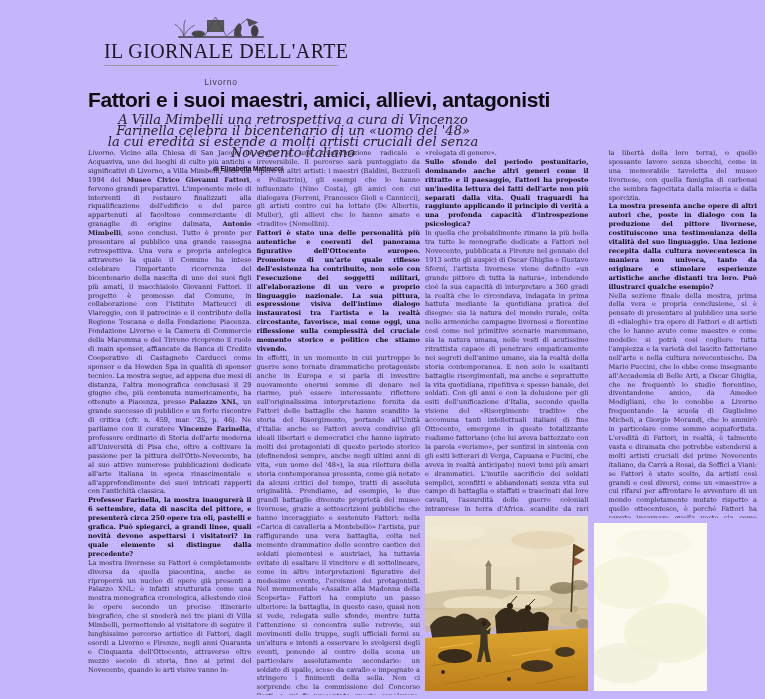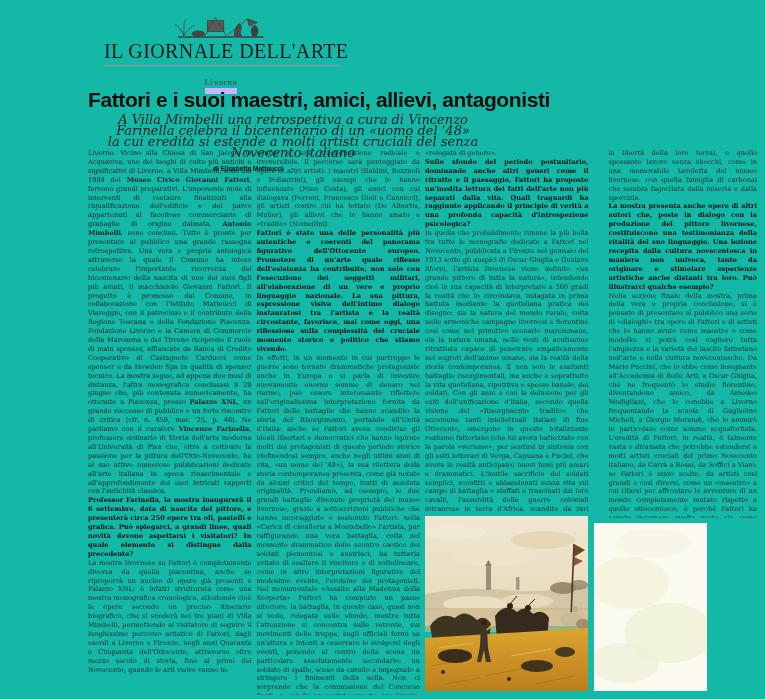--- a/index.html
+++ b/index.html
@@ -1,37 +1,37 @@
 <!DOCTYPE html>
 <html lang="it"><head>
 <meta charset="utf-8">
 <style>
   * { box-sizing: border-box; margin: 0; padding: 0; }
   html,body { background:#ffffff; }
   .page {
     position: relative;
     width: 765px; height: 699px;
-    background: #14b8a6;
+    background: #c4b5fd;
     overflow: hidden;
     font-family: "DejaVu Serif", serif;
     color: #1f1f1f;
   }
   
   .header { position: absolute; left: 88px; top: 11px; width: 410px; }
   .mast-block { width: 234px; margin-left: 16px; text-align: center; }
   .logo-wrap { height: 30px; display: flex; justify-content: center; align-items: flex-end; }
   .mast-title {
     font-family: "Liberation Serif", serif;
     font-size: 20px; line-height: 21px; letter-spacing: .4px;
     color: #1a1a1a; white-space: nowrap;
     padding-bottom: 3px; border-bottom: 1px solid #9a9a9a;
   }
   .kicker-row { margin-top: 4px; }
   .kicker {
-    font-family: Liberation Serif, serif;
+    font-family: Liberation Sans, sans-serif;
     font-size: 8.5px; letter-spacing: .8px; color: #3d3d3d;
     border-bottom: 6px solid #c4b5fd; padding-bottom: 1px;
   }
   .headline {
     font-family: "Liberation Sans", sans-serif;
     font-weight: 700; font-size: 21px; line-height: 21px;
     letter-spacing: -0.4px; text-align: right; color: #0d0d0d;
     white-space: nowrap;
   }
   .subtitle {

